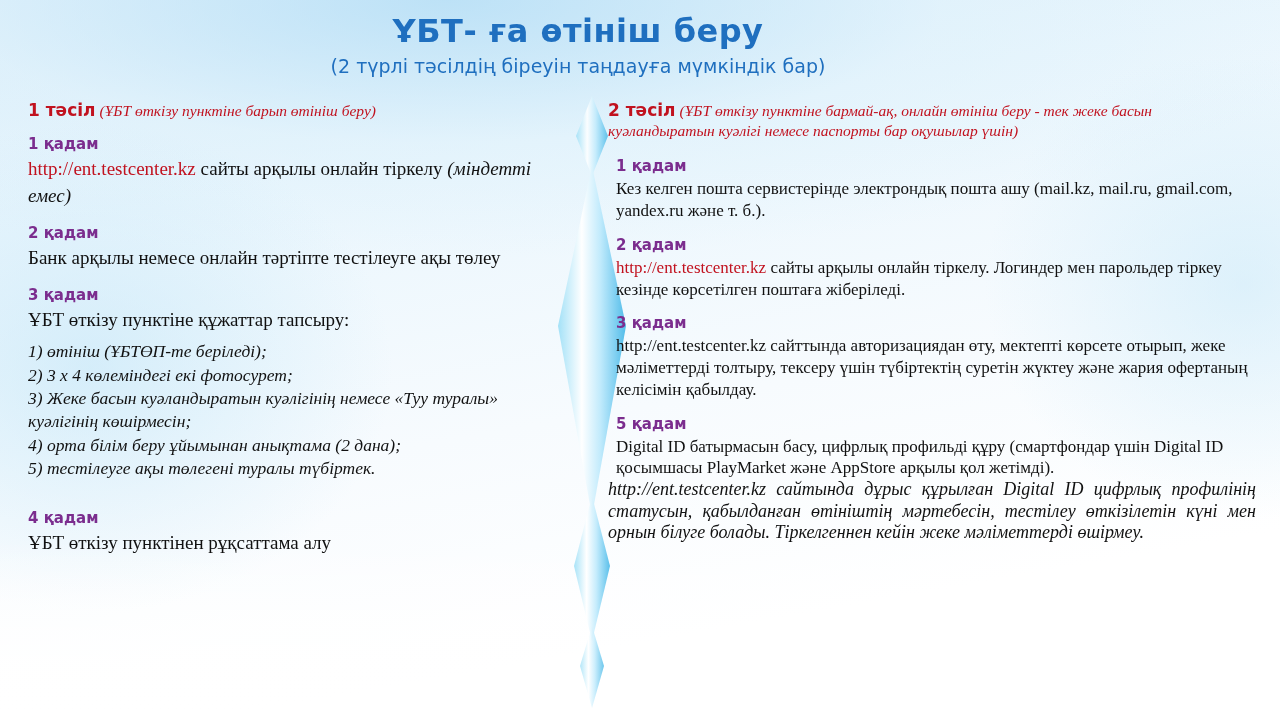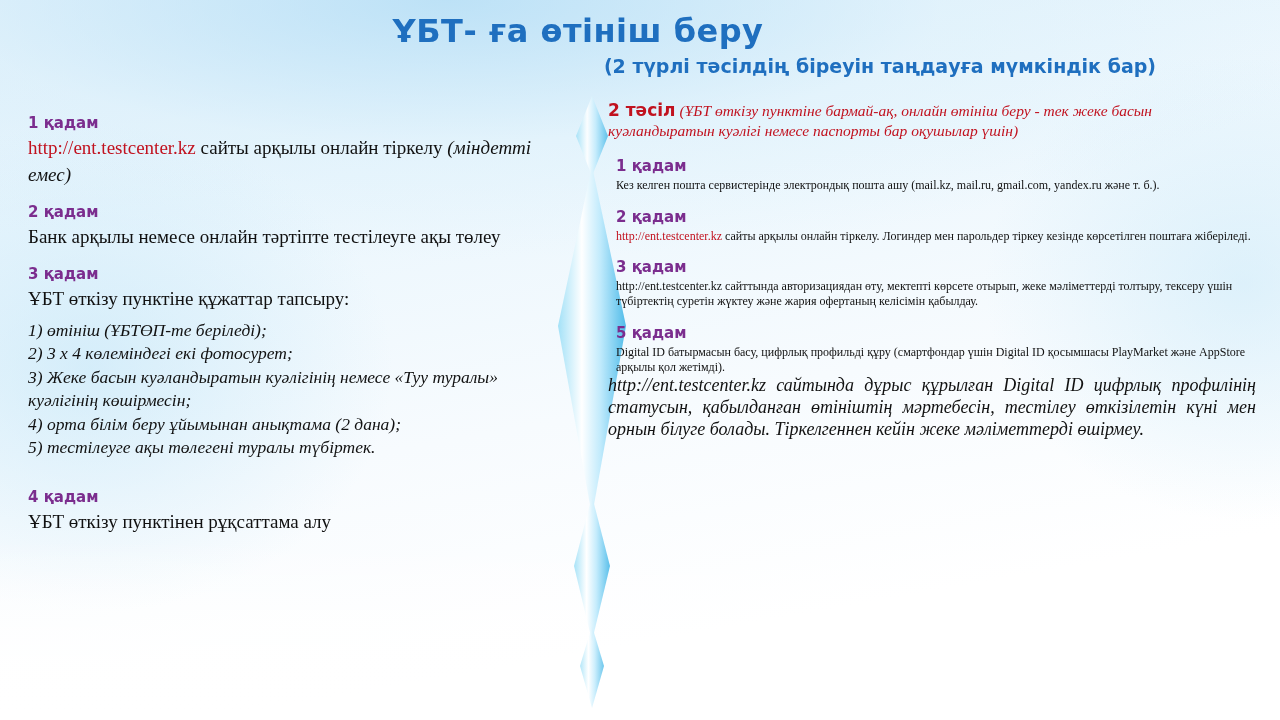--- a/index.html
+++ b/index.html
@@ -50,25 +50,24 @@
     font-family: "DejaVu Sans", sans-serif;
     font-size: 32px;
     font-weight: bold;
     color: #1f6fbf;
     letter-spacing: 0.5px;
     line-height: 1.1;
   }
   .sub-title {
     font-family: "DejaVu Sans", sans-serif;
     font-size: 19px;
-    font-weight: bold;
+    font-weight: normal;
     color: #1f6fbf;
     margin-top: 7px;
     line-height: 1.15;
-    text-align: right;
   }
 
   
   .ribbon {
     position: absolute;
     left: 556px;
     top: 96px;
     width: 72px;
     height: 612px;
     z-index: 1;
@@ -114,21 +113,21 @@
     color: #7b2d8e;
     margin-top: 14px;
     margin-bottom: 3px;
   }
   .step-body {
     font-size: 19px;
     color: #111;
     line-height: 1.42;
   }
   .step-body.small {
-    font-size: 12px;
+    font-size: 17px;
     line-height: 1.28;
   }
   .link-red {
     color: #c1121f;
   }
   .ital {
     font-style: italic;
   }
   .ital-list {
     font-style: italic;
@@ -180,20 +179,24 @@
       <stop offset="100%" stop-color="#49b9e8"></stop>
     </linearGradient>
   </defs>
   <path d="M36 0 L52 40 L36 80 L20 40 Z" fill="url(#ribGrad)" opacity="0.85"></path>
   <path d="M36 70 L70 230 L36 420 L2 230 Z" fill="url(#ribGrad)" opacity="0.95"></path>
   <path d="M36 400 L54 470 L36 545 L18 470 Z" fill="url(#ribGrad)" opacity="0.9"></path>
   <path d="M36 530 L48 570 L36 612 L24 570 Z" fill="url(#ribGrad)" opacity="0.8"></path>
 </svg>
 
 <div class="col col-left">
+  <div class="way-head">
+    <span class="way-label">1 тәсіл</span>
+    <span class="way-note">(ҰБТ өткізу пунктіне барып өтініш беру)</span>
+  </div>
 
   <div class="step-label">1 қадам</div>
   <div class="step-body">
     <span class="link-red">http://ent.testcenter.kz</span><span> сайты арқылы онлайн тіркелу </span><span class="ital">(міндетті емес)</span>
   </div>
 
   <div class="step-label">2 қадам</div>
   <div class="step-body">Банк арқылы немесе онлайн тәртіпте тестілеуге ақы төлеу</div>
 
   <div class="step-label">3 қадам</div>

